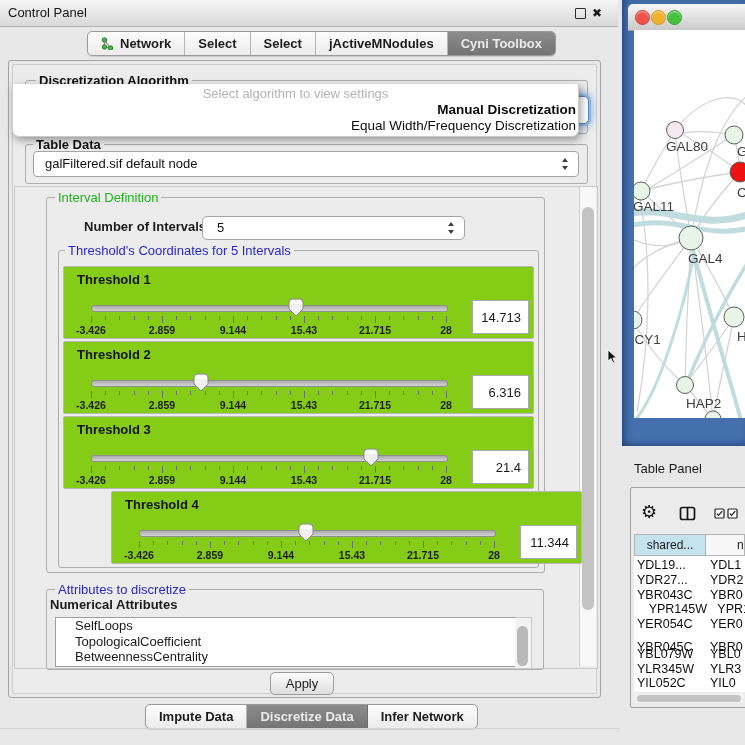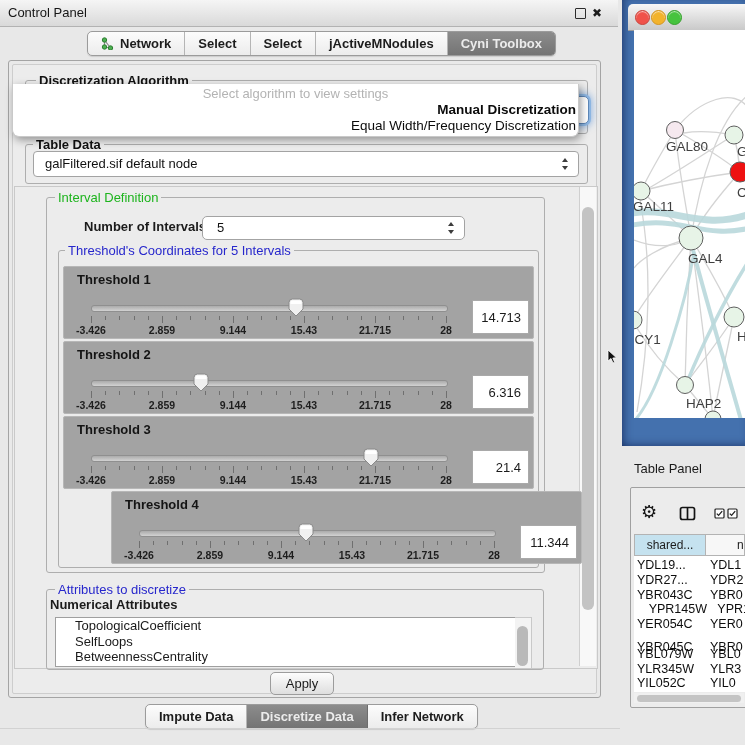--- a/index.html
+++ b/index.html
@@ -62,21 +62,21 @@
   .popup-opt{position:absolute;left:3px;width:560px;padding-left:0;color:#0b0b0b;font-size:13.5px;text-align:right;}
   .popup-opt.b{font-weight:bold;}
 
   
   #interval-group{left:46px;top:197px;width:497px;height:374px;}
   #noi-label{left:84px;top:219px;font-weight:bold;}
   #noi-spinner{left:202px;top:216px;width:261px;height:22px;background:#fff;border:1px solid #a3a3a3;border-radius:5px;}
   #noi-spinner .combo-text{left:14px;line-height:22px;}
   #thr-group{left:58px;top:250px;width:479px;height:316px;}
 
-  .tbox{position:absolute;left:63px;width:469px;height:71px;background:#a3a3a3;
+  .tbox{position:absolute;left:63px;width:469px;height:71px;background:#84cc16;
     border:1px solid #b7b7b7;border-radius:2px;}
   .tbox .tlabel{position:absolute;left:13px;top:5px;font-weight:bold;color:#141414;}
   .track{position:absolute;left:27px;top:38px;width:355px;height:5px;border:1px solid #8f8f8f;
     border-radius:3px;background:linear-gradient(#ababab,#d2d2d2);}
   .thumb{position:absolute;top:31px;width:16px;height:19px;}
   .tick{position:absolute;width:1px;background:#6f6f6f;}
   .ticklabel{position:absolute;width:60px;text-align:center;font-size:10.5px;font-weight:bold;color:#1e1e1e;}
   .vfield{position:absolute;left:408px;top:33px;width:57px;height:34px;background:#fff;
     border:1px solid #a9a9a9;line-height:34px;text-align:right;padding-right:7px;box-sizing:border-box;}
 
@@ -198,22 +198,22 @@
   </div>
   <div class="abs group" id="thr-group">
     <div class="gtitle g-blue" style="left:6px">Threshold's Coordinates for 5 Intervals</div>
   </div>
 
   <div class="abs group" id="attr-group">
     <div class="gtitle g-blue" style="left:8px">Attributes to discretize</div>
   </div>
   <div class="abs" id="num-attr-label">Numerical Attributes</div>
   <div class="abs" id="attr-list">
+      <div class="li">SelfLoops</div>
       <div class="li">TopologicalCoefficient</div>
-      <div class="li">SelfLoops</div>
       <div class="li">BetweennessCentrality</div>
     </div>
   <div class="abs" id="attr-vscroll">
     <div class="abs" id="attr-vscroll-thumb"></div>
   </div>
 
   <div class="abs" id="apply-btn">Apply</div>
 
   <div class="abs segbar" id="bottom-tabs">
       <div class="seg">

